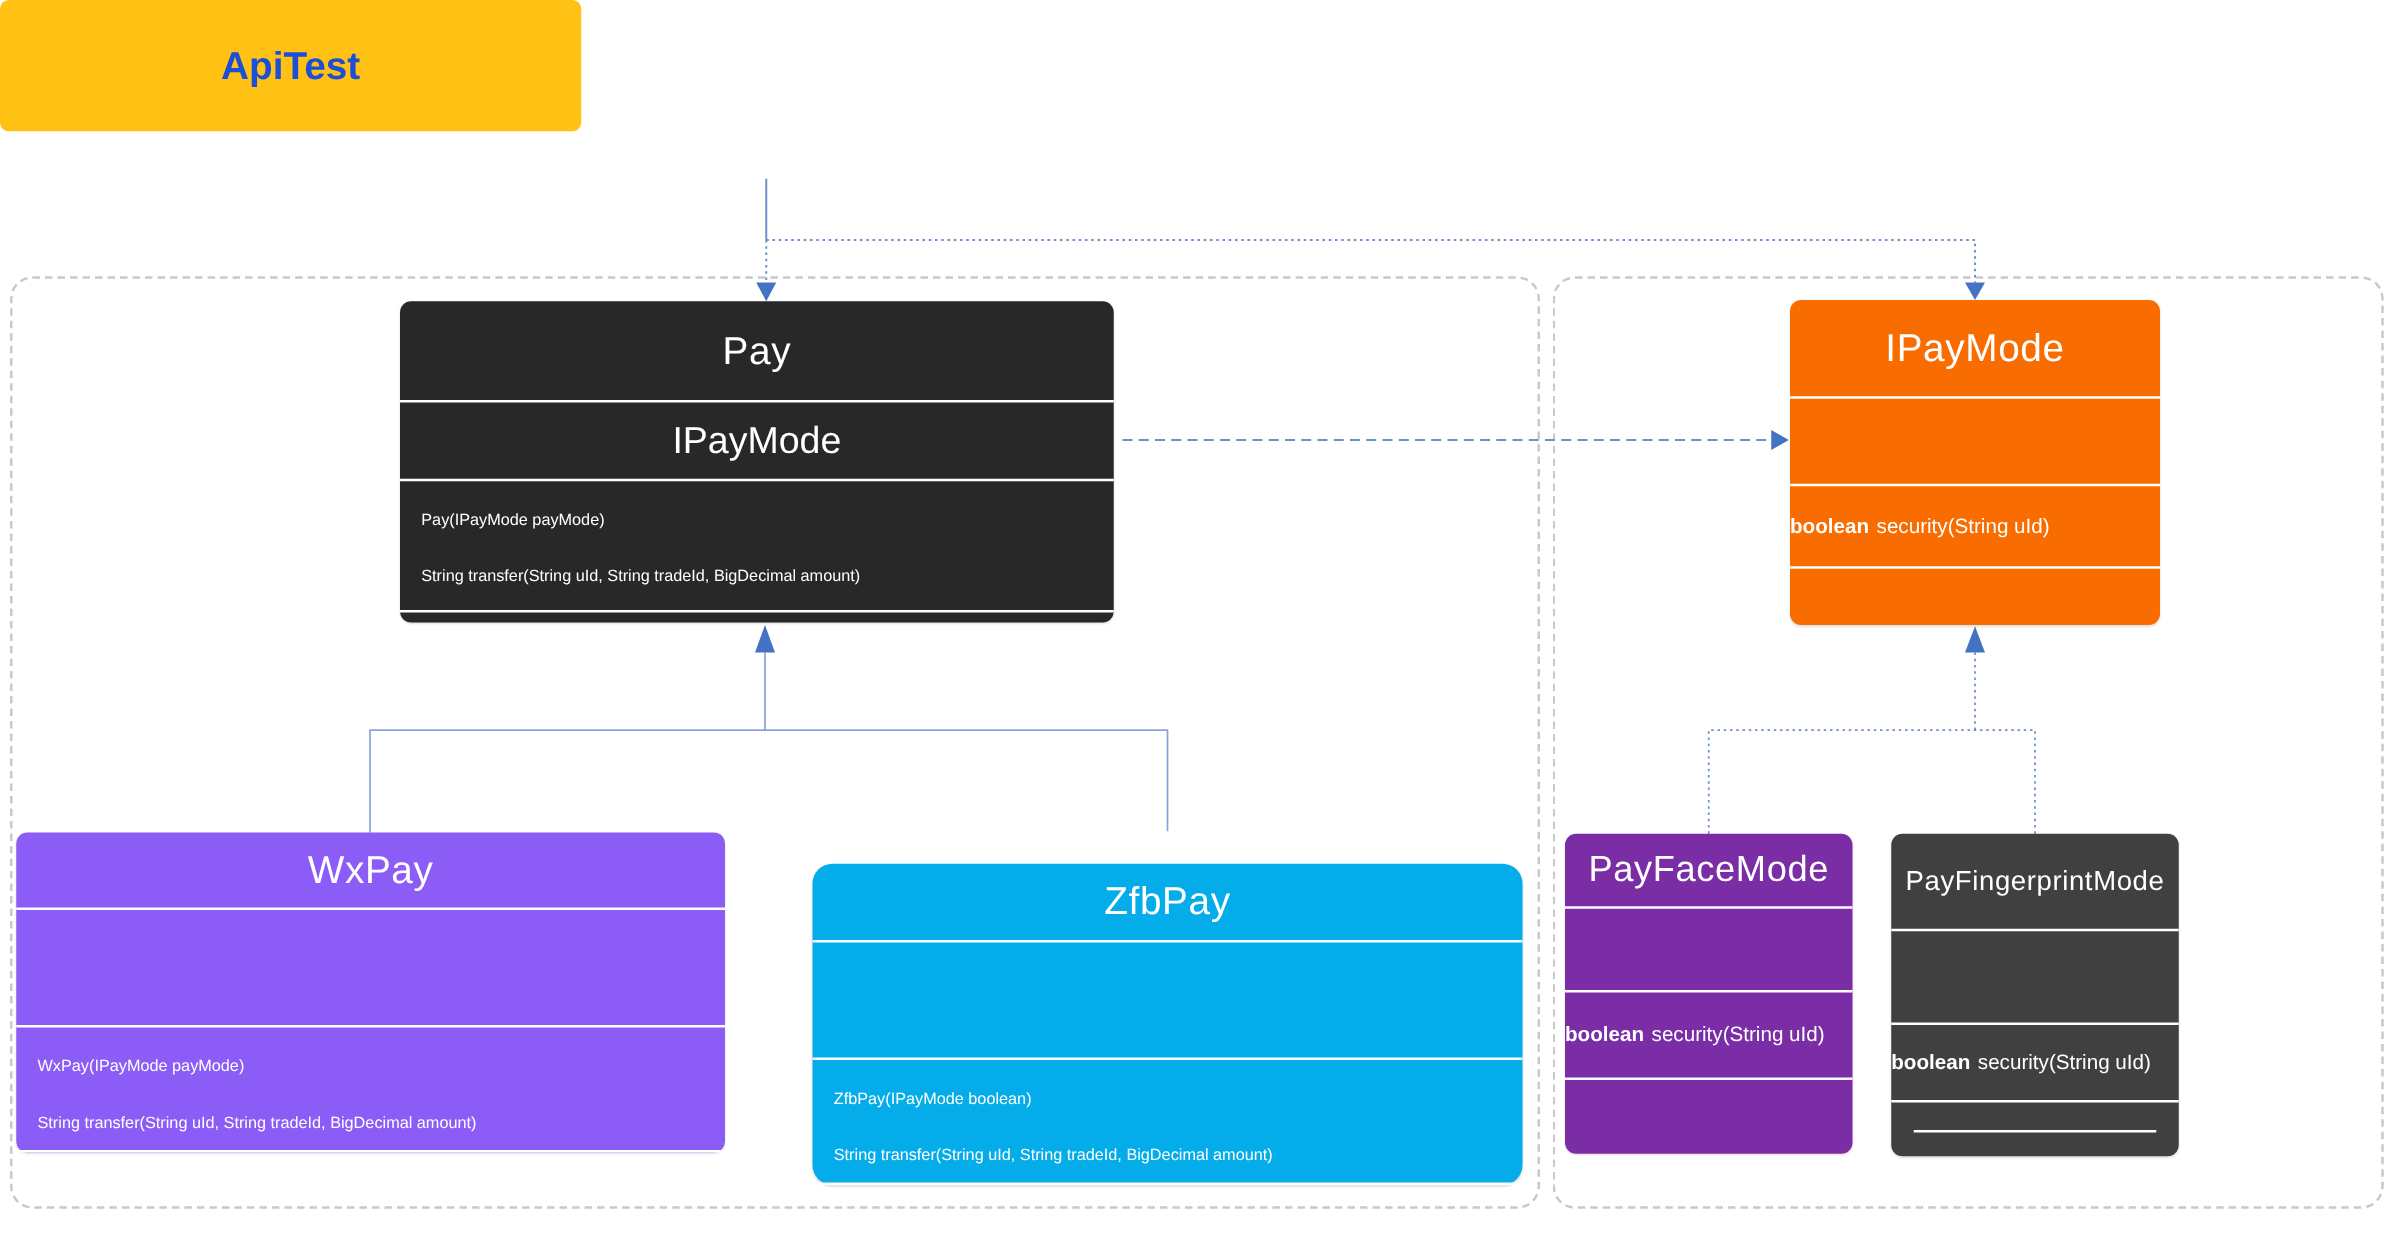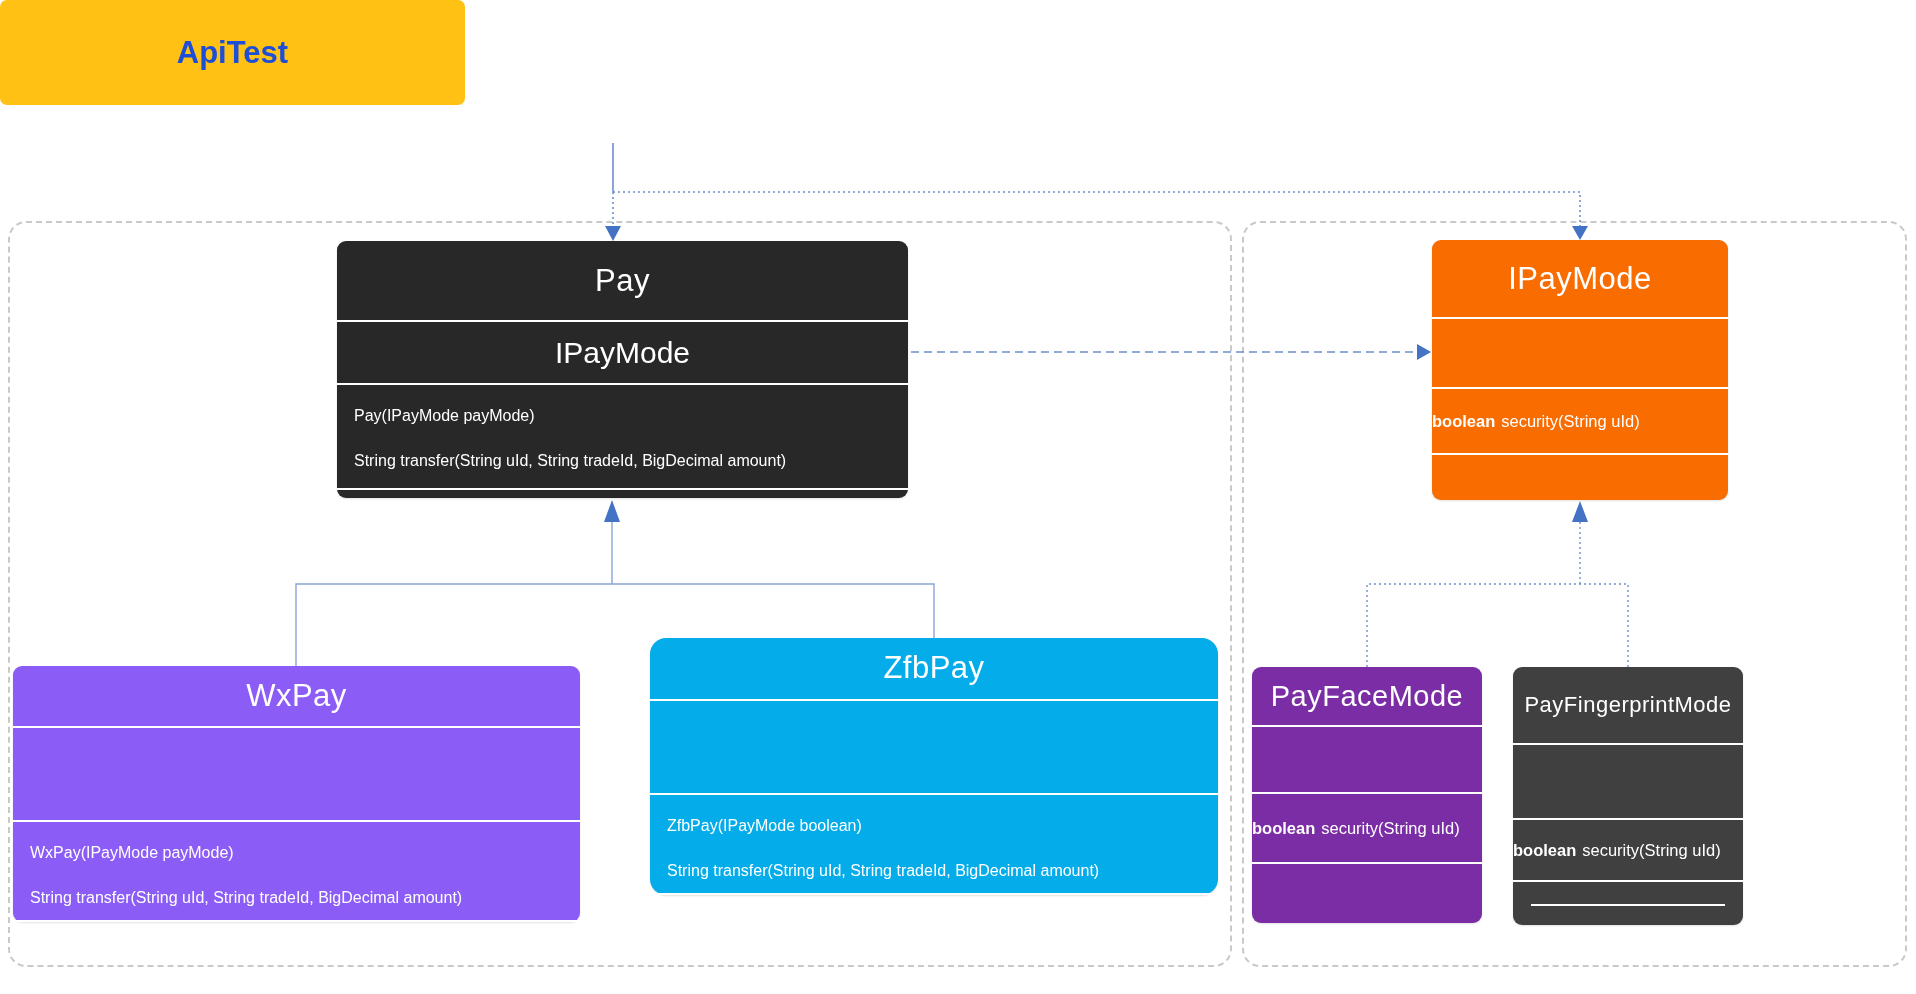--- a/index.html
+++ b/index.html
@@ -7,34 +7,34 @@
        font-family:"Liberation Sans","DejaVu Sans",sans-serif;}
 
   .container{position:absolute;border:2px dashed #c9c9c9;border-radius:18px;background:transparent;}
 
   .cls{position:absolute;border-radius:9px;color:#ffffff;display:flex;flex-direction:column;
        box-shadow:0 1px 2px rgba(0,0,0,.12);}
   .cls .sec{box-sizing:border-box;}
   .cls .sec + .sec{border-top:2px solid #ffffff;}
   .title{display:flex;align-items:center;justify-content:center;font-size:31px;letter-spacing:.5px;}
   .subtitle{display:flex;align-items:center;justify-content:center;font-size:30px;}
-  .methods{font-size:16px;padding:8px 0 0 17px;text-align:center;}
+  .methods{font-size:13px;padding:8px 0 0 17px;text-align:center;}
   .methods .m{height:45px;display:flex;align-items:center;}
   .method-center{display:flex;align-items:center;font-size:16.5px;}
   .kw{font-weight:bold;margin-right:6px;}
   .footer-line{border-top:2px solid #ffffff;position:absolute;left:18px;right:18px;}
 
   #apitest   {left:325px;top:38px;width:465px;height:105px;background:#ffc113;border-radius:7px;
               display:flex;align-items:center;justify-content:center;color:#1d4ed8;font-size:31px;font-weight:bold;}
-  #paybox    {left:337px;top:241px;width:571px;height:257px;background:#282828;}
+  #paybox    {left:320px;top:241px;width:571px;height:257px;background:#282828;}
   #paybox .s1{height:79px;} #paybox .s2{height:63px;} #paybox .s3{height:105px;} #paybox .s4{flex:1;}
   #ipaymode  {left:1432px;top:240px;width:296px;height:260px;background:#f86c00;}
   #ipaymode .s1{height:77px;} #ipaymode .s2{height:70px;} #ipaymode .s3{height:66px;} #ipaymode .s4{flex:1;}
   #wxpay     {left:13px;top:666px;width:567px;height:256px;background:#8b5cf6;}
-  #zfbpay    {left:650px;top:638px;width:568px;height:257px;background:#05acea;border-radius:16px;}
+  #zfbpay    {left:650px;top:691px;width:568px;height:257px;background:#05acea;border-radius:16px;}
   .paylike .s1{height:77px;} .paylike .s2{height:67px;} .paylike .s3{height:112px;margin-top:41px;} .paylike .s4{flex:1;}
   #payface   {left:1252px;top:667px;width:230px;height:256px;background:#7a2da5;}
   #payface .s1{height:58px;} #payface .s2{height:67px;} #payface .s3{height:70px;} #payface .s4{flex:1;}
   #payfinger {left:1513px;top:667px;width:230px;height:258px;background:#404040;}
   #payfinger .s1{height:76px;} #payfinger .s2{height:75px;} #payfinger .s3{height:62px;} #payfinger .s4{flex:1;position:relative;}
   #payface .title{font-size:29px;}
   #payfinger .title{font-size:22px;}
   #wires{position:absolute;left:0;top:0;pointer-events:none;}
 </style>
 </head>

